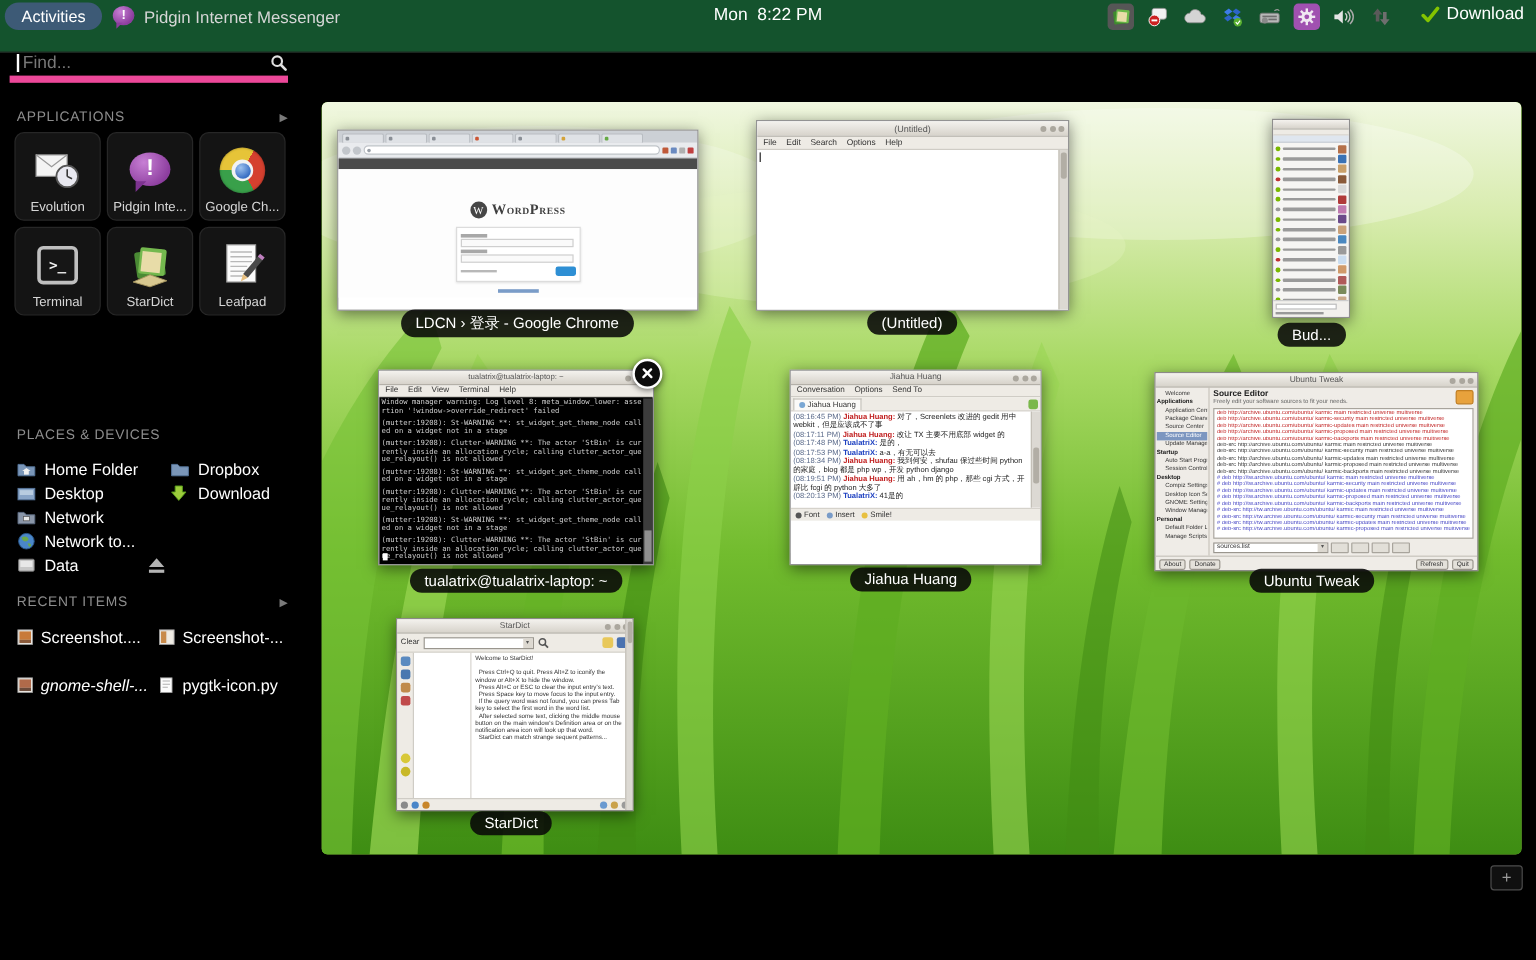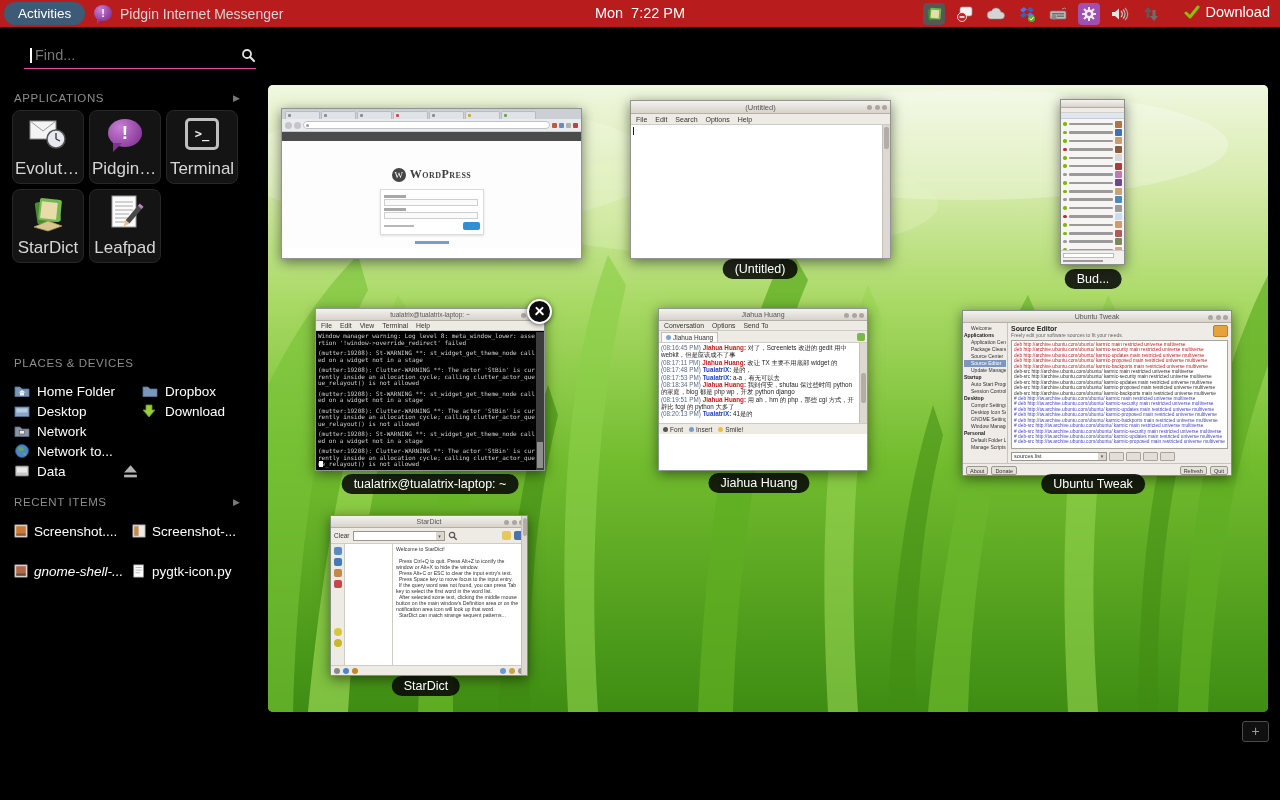--- a/index.html
+++ b/index.html
@@ -1,20 +1,20 @@
 <!DOCTYPE html>
 <html><head>
 <meta charset="utf-8">
 <style>
   * { margin:0; padding:0; box-sizing:border-box; }
   html,body { width:1280px; height:800px; background:#000; overflow:hidden;
     font-family:"Liberation Sans","DejaVu Sans",sans-serif; }
 
   
-  .topbar { position:absolute; left:0; top:0; width:1280px; height:28px; background:#b91c1c;
+  .topbar { position:absolute; left:0; top:0; width:1280px; height:44px; background:#14532d;
     border-bottom:1px solid #1f1f1f;padding-left:12px; }
   .activities-btn { position:absolute; left:4px; top:2px; height:23px; padding:0 14px;
     background:#3d5a76; border-radius:12px; color:#fff; font-size:13.5px; line-height:23px; }
   .focused-app { position:absolute; left:94px; top:0; height:28px; display:flex; align-items:center;
     gap:7px; color:#d6d6d6; font-size:14px; }
   .pidgin-mini { width:19px; height:18px; position:relative; }
   .pidgin-mini .bub { position:absolute; left:0; top:0; width:18px; height:16px; border-radius:50%;
     background:radial-gradient(circle at 35% 30%, #c77fd4, #8c3d9e 70%); color:#fff; font-weight:bold;
     font-size:11px; text-align:center; line-height:16px; }
   .pidgin-mini .tail { position:absolute; left:3px; bottom:-1px; width:0; height:0;
@@ -25,32 +25,32 @@
   .tray { position:absolute; right:118px; top:3px; display:flex; gap:9px; align-items:center; }
   .tray-ic { width:22px; height:22px; display:flex; align-items:center; justify-content:center;
     border-radius:4px; }
   .tray-ic.hl-gray { background:#565656; }
   .tray-ic.hl-purple { background:#a051b0; }
   .user-area { position:absolute; right:10px; top:4px; display:flex; gap:6px; align-items:center;
     color:#fff; font-size:14.5px; }
 
   
   .sidebar { position:absolute; left:0; top:28px; width:256px; height:772px; }
-  .search-box { position:absolute; left:24px; top:14px; width:232px; height:27px;
-    border-bottom:1px solid #ec4899; display:flex; align-items:center; }
+  .search-box { position:absolute; left:8px; top:14px; width:232px; height:27px;
+    border-bottom:6px solid #ec4899; display:flex; align-items:center; }
   .search-caret { width:2px; height:15px; background:#fff; margin:0 3px 0 6px; }
   .search-placeholder { color:#787878; font-size:14.5px; flex:1; }
   .side-header { position:absolute; color:#8d8d8d; font-size:11.5px; letter-spacing:0.6px; }
   .side-arrow { position:absolute; color:#7a7a7a; font-size:9px; }
   .apps-grid { position:absolute; left:12px; top:82px; width:236px; display:flex; flex-wrap:wrap; gap:5px; }
   .app-tile { width:72px; height:74px; background:#141414; border:1px solid #272727; border-radius:8px;
     display:flex; flex-direction:column; align-items:center; justify-content:flex-end; padding-bottom:4px; }
   .app-ic { width:42px; height:42px; display:flex; align-items:center; justify-content:center;
     margin-bottom:4px; }
-  .app-label { color:#d6d6d6; font-size:17px; max-width:66px; overflow:hidden; white-space:nowrap;
+  .app-label { color:#d6d6d6; font-size:11px; max-width:66px; overflow:hidden; white-space:nowrap;
     text-overflow:ellipsis; }
   .places { position:absolute; left:14px; top:350px; width:232px; }
   .place-row { position:absolute; display:flex; gap:7px; align-items:center; height:18px;
     color:#fff; font-size:13.5px; white-space:nowrap; }
   .recent { position:absolute; left:14px; top:486px; width:232px; }
   .recent-item { position:absolute; display:flex; gap:6px; align-items:center; height:18px;
     color:#fff; font-size:13.5px; white-space:nowrap; }
   .pic { width:16px; height:16px; flex:0 0 auto; }
 
   
@@ -230,21 +230,21 @@
 <div class="topbar">
   <div class="activities-btn">Activities</div>
   <div class="focused-app">
     <span class="pidgin-mini">
       <span class="bub">!</span>
         <span class="tail"></span>
     </span>
     <span>Pidgin Internet Messenger</span>
   </div>
   <div class="clock">
-    <span class="day">Mon</span><span>7:22 PM</span>
+    <span class="day">Mon</span><span>8:22 PM</span>
   </div>
   <div class="tray">
     <span class="tray-ic hl-gray">
       <svg width="18" height="18" viewBox="0 0 18 18">
         <rect x="3" y="4" width="12" height="11" rx="1" fill="#3f8a2e" transform="rotate(-6 9 9)"></rect>
         <rect x="5" y="3" width="11" height="11" rx="1" fill="#6ab84a" transform="rotate(5 10 8)"></rect>
         <rect x="6" y="5" width="8" height="8" fill="#e8dca8" transform="rotate(5 10 9)"></rect>
       </svg>
     </span>
     <span class="tray-ic">
@@ -341,20 +341,29 @@
       <span class="app-label">Evolution</span>
     </div>
     <div class="app-tile">
       <span class="app-ic">
         <span class="pidgin-ic">
             <span class="bub">!</span>
             <span class="tail"></span>
           </span>
       </span>
       <span class="app-label">Pidgin Inte...</span>
+    </div>
+    <div class="app-tile">
+      <span class="app-ic">
+        <span class="chrome-ic">
+            <span class="inner"></span>
+            <span class="ball"></span>
+          </span>
+      </span>
+      <span class="app-label">Google Ch...</span>
     </div>
     <div class="app-tile">
       <span class="app-ic">
         <span class="term-ic">&gt;_</span>
       </span>
       <span class="app-label">Terminal</span>
     </div>
     <div class="app-tile">
       <span class="app-ic">
         <svg width="40" height="40" viewBox="0 0 40 40">
@@ -565,20 +574,21 @@
         <div class="wp-lbl"></div>
           <div class="wp-inp"></div>
         <div class="wp-foot">
             <span class="wp-chk"></span>
             <span class="wp-btn"></span>
           </div>
       </div>
       <div class="wp-link"></div>
     </div>
   </div>
+  <div class="olabel" style="left:163px; top:173px;">LDCN › 登录 - Google Chrome</div>
 
   <div class="win" style="left:362px; top:15px; width:261px; height:159px;">
     <div class="tb" style="height:13px; line-height:13px; font-size:7.5px;">
       <span>(Untitled)</span>
       <span class="tb-dots">
           <i></i>
           <i></i>
           <i></i>
         </span>
     </div>

